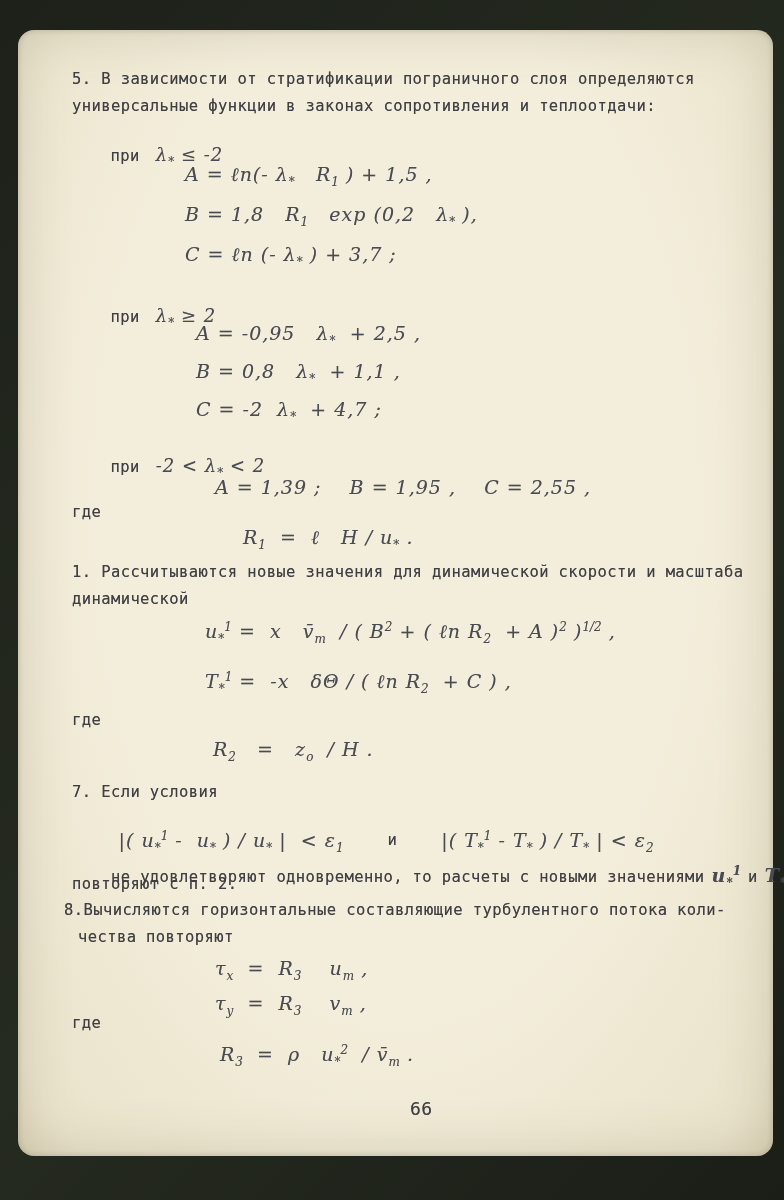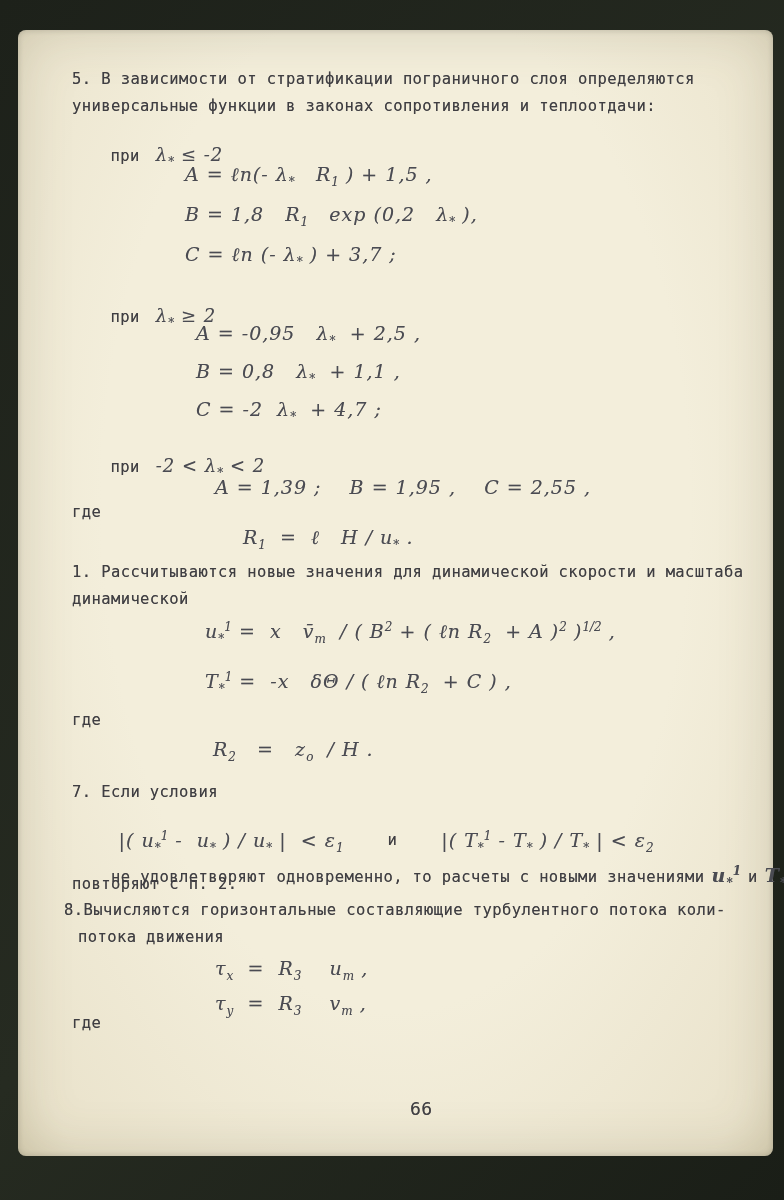--- a/index.html
+++ b/index.html
@@ -7,21 +7,21 @@
   body {
     position:relative;
     overflow:hidden;
     background:linear-gradient(135deg,#1d211a 0%,#262b21 55%,#1a1e17 100%);
     font-family:"DejaVu Sans Mono","Liberation Mono",monospace;
   }
   .page {
     position:absolute;
     top:30px; left:18px; right:11px; bottom:44px;
     background:radial-gradient(ellipse at 50% 42%, #f3eedb 55%, #eae3cc 92%, #e2dabf 100%);
-    border-radius:8px;
+    border-radius:16px;
     box-shadow: inset 0 0 55px rgba(95,85,50,.20), inset 0 0 6px rgba(0,0,0,.18);
   }
   .line { position:absolute; white-space:pre; }
   .typed {
     color:#3f3e42;
     font-size:15.5px;
     letter-spacing:.4px;
     text-shadow:0 0 .5px rgba(55,55,60,.55);
   }
   .formula {
@@ -80,20 +80,21 @@
   <div class="line typed" style="top:753px;left:54px">7. Если условия</div>
   <div class="line" style="top:780px;left:62px">
     <span class="formula">|( u<sub>*</sub><sup>1</sup> -  u<sub>*</sub> ) / u<sub>*</sub> |  &lt; ε<sub>1</sub></span><span class="typed joiner">и</span><span class="formula">|( T<sub>*</sub><sup>1</sup> - T<sub>*</sub> ) / T<sub>*</sub> | &lt; ε<sub>2</sub></span>
   </div>
   <div class="line typed" style="top:816px;left:54px">
     <span>не удовлетворяют одновременно, то расчеты с новыми значениями</span><span class="formula inline-f">u<sub>*</sub><sup>1</sup></span><span>и</span><span class="formula inline-f">T<sub>*</sub><sup>1</sup></span>
   </div>
   <div class="line typed" style="top:845px;left:54px">повторяют с п. 2.</div>
 
   <div class="line typed" style="top:871px;left:46px">8.Вычисляются горизонтальные составляющие турбулентного потока коли-</div>
-  <div class="line typed" style="top:898px;left:60px">потока движения</div>
+  <div class="line typed" style="top:898px;left:60px">чества повторяют</div>
   <div class="line formula" style="top:927px;left:197px">τ<sub>x</sub>  =  R<sub>3</sub>    u<sub>m</sub> ,</div>
   <div class="line formula" style="top:962px;left:197px">τ<sub>y</sub>  =  R<sub>3</sub>    v<sub>m</sub> ,</div>
   <div class="line typed" style="top:984px;left:54px">где</div>
+  <div class="line formula" style="top:1013px;left:202px">R<sub>3</sub>  =  ρ   u<sub>*</sub><sup>2</sup>  / v̄<sub>m</sub> .</div>
 
   <div class="line typed page-number" style="top:1068px;left:392px">66</div>
 
 </div>
 
 </body></html>

